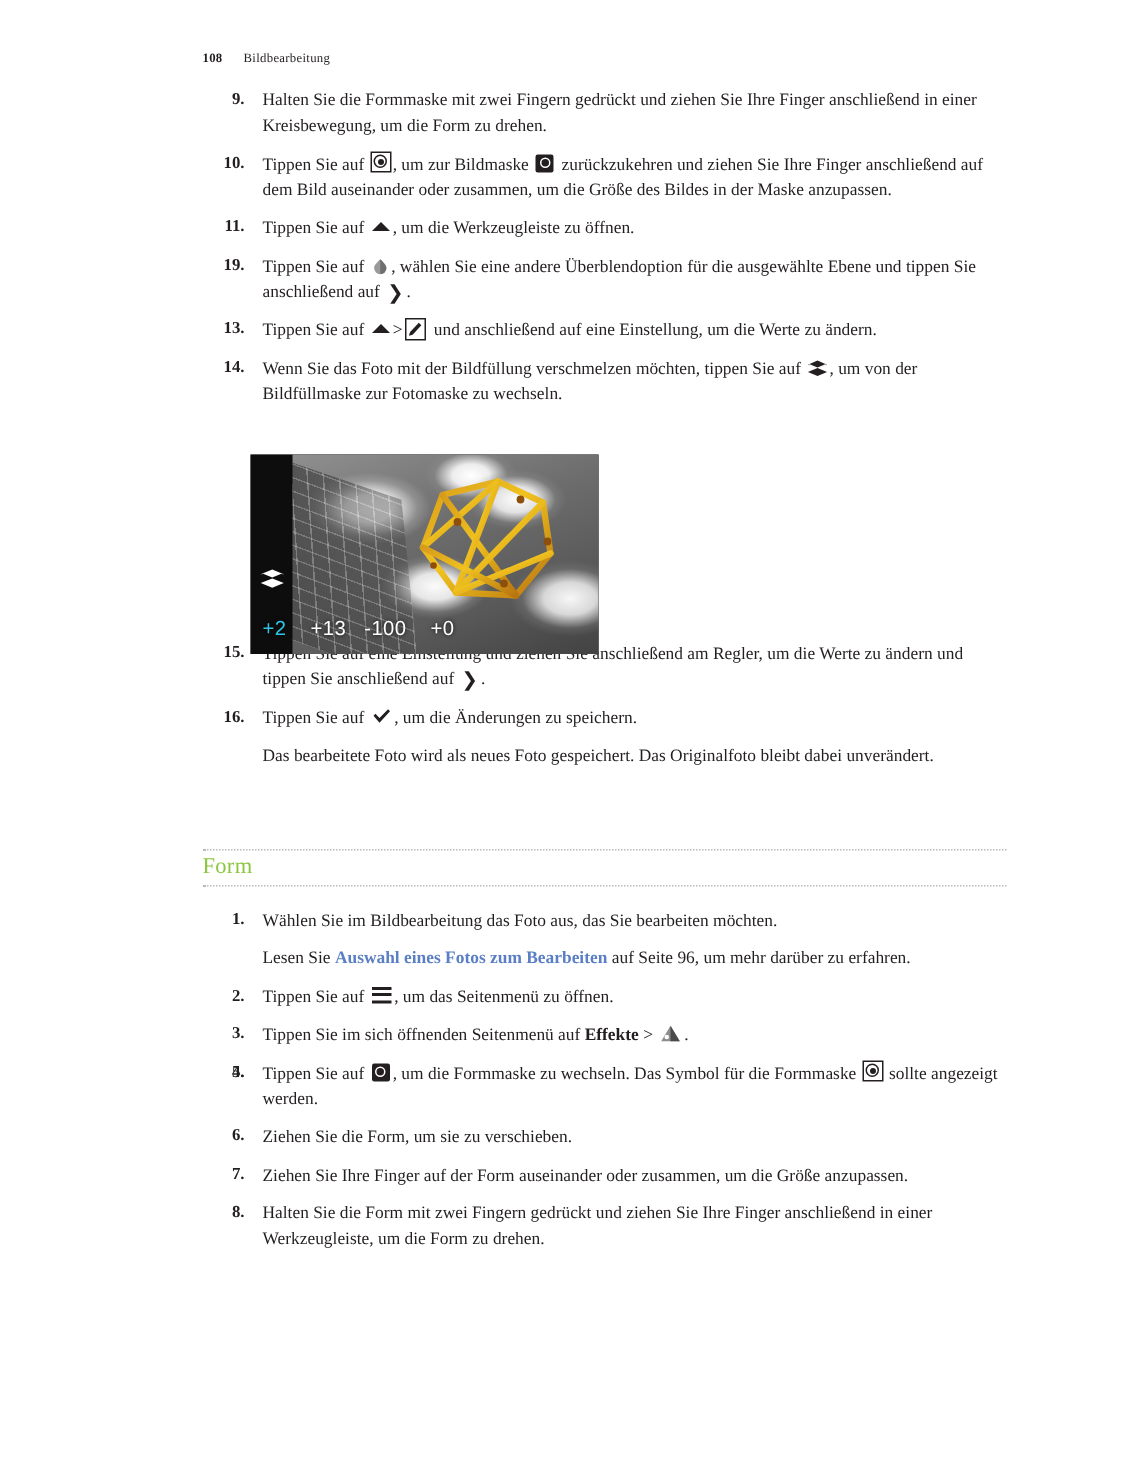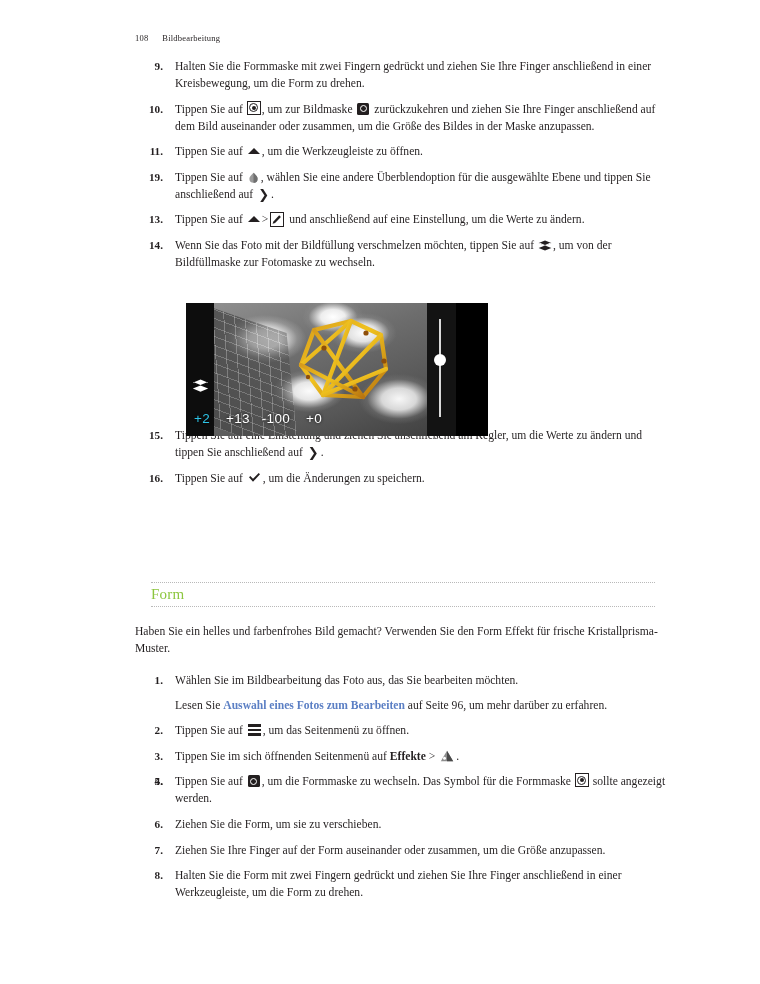--- a/index.html
+++ b/index.html
@@ -26,21 +26,21 @@
   .runhead {
     position: absolute;
     left: 135px;
     top: 33px;
     font-size: 8.5px;
     letter-spacing: 0.2px;
     color: #231f20;
     white-space: nowrap;
   }
   .runhead .folio {
-    font-weight: normal;
+    font-weight: bold;
     margin-right: 14px;
   }
 
   
   .content {
     position: absolute;
     left: 135px;
     top: 58px;
     width: 536px;
   }
@@ -198,23 +198,23 @@
   .bold { font-weight: bold; text-align: center; }
   .link {
     color: #5b7fc4;
     text-decoration: none;
     font-weight: bold;
   }
 
   
   .figure {
     position: absolute;
-    left: 186px;
+    left: 167px;
     top: 303px;
-    width: 302px;
+    width: 232px;
     height: 133px;
     background: #000000;
     overflow: hidden;
   }
   .fig-photo {
     position: absolute;
     left: 27px; top: 0;
     width: 214px; height: 133px;
     overflow: hidden;
     background: #6e6e6e;
@@ -308,21 +308,21 @@
     left: 135px;
     width: 536px;
   }
   .sect-head {
     border-top: 1px dotted #b9b9b9;
     border-bottom: 1px dotted #b9b9b9;
     padding: 3px 0 3px 0;
     font-size: 15px;
     color: #8cc63e;
     font-weight: normal;
-    margin: 16px;
+    margin: 0;
     letter-spacing: 0.2px;
   }
   .sect-intro {
     margin-top: 10px;
     font-size: 11.6px;
     line-height: 1.5;
   }
 </style>
 </head>
 <body>
@@ -385,20 +385,21 @@
       <li>
         <span class="num">15.</span>
         <span>Tippen Sie auf eine Einstellung und ziehen Sie anschließend am Regler, um die Werte zu ändern und tippen Sie anschließend auf </span><span class="ic ic-chevron">❯</span><span>.</span>
       </li>
 
       <li>
         <span class="num">16.</span>
         <span>Tippen Sie auf </span><span class="ic ic-check"><svg width="13" height="11" viewBox="0 0 13 11">
               <path d="M1.0 5.2 L2.3 3.9 L5.0 6.7 L10.7 0.9 L12.0 2.2 L5.0 9.8 Z" fill="#231f20"></path>
             </svg></span><span>, um die Änderungen zu speichern.</span>
+        <div class="subpara">Das bearbeitete Foto wird als neues Foto gespeichert. Das Originalfoto bleibt dabei unverändert.</div>
       </li>
 
     </ol>
 
   </div>
 
   <div class="figure">
     <div class="fig-photo">
       <div class="fig-sky"></div>
       <div class="fig-building"></div>
@@ -442,21 +443,20 @@
     <div class="fig-track"></div>
     <div class="fig-knob"></div>
 
     <div class="fig-values">
       <span class="fig-v0 active">+2</span><span class="fig-v1">+13</span><span class="fig-v2">-100</span><span class="fig-v3">+0</span>
     </div>
   </div>
 
   <div class="section" style="top:566px;">
     <h2 class="sect-head">Form</h2>
-    <p class="sect-intro">Haben Sie ein helles und farbenfrohes Bild gemacht? Verwenden Sie den Form Effekt für frische Kristallprisma-Muster.</p>
 
     <ol class="steps" style="margin-top:14px">
 
       <li>
         <span class="num">1.</span>
         <span>Wählen Sie im Bildbearbeitung das Foto aus, das Sie bearbeiten möchten.</span>
         <div class="subpara"><span>Lesen Sie </span><a class="link" href="#">Auswahl eines Fotos zum Bearbeiten</a><span> auf Seite 96, um mehr darüber zu erfahren.</span></div>
       </li>
 
       <li>

